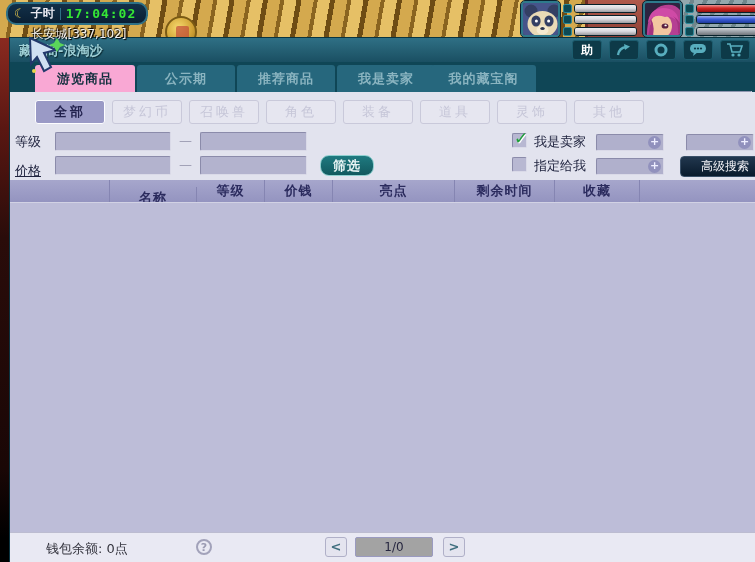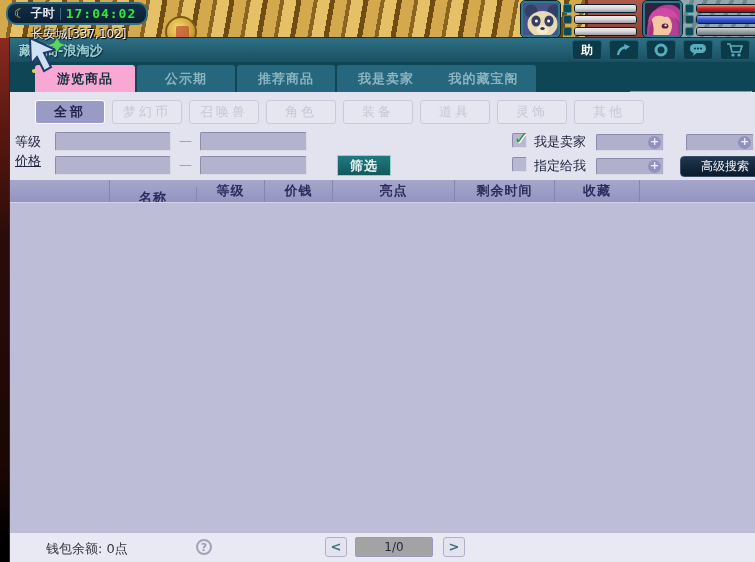--- a/index.html
+++ b/index.html
@@ -66,21 +66,21 @@
   .cats { position:absolute; left:25px; top:8px; display:flex; gap:7px; }
   .cat { width:70px; height:24px; line-height:22px; text-align:center; font-size:13px; letter-spacing:3px;
     border:1px solid #c9c9da; border-radius:3px; background:#e6e6f0; color:#c6c6d8; cursor:pointer; }
   .cat.sel { background:#9a9ac6; border:1px solid #fdfdff; color:#22224e; font-weight:bold; }
 
   .flabel { position:absolute; font-size:13px; color:#20243f; }
   .finput { position:absolute; height:19px; background:#b3b3ce; border:1px solid #8b8baa;
     border-bottom-color:#dadae8; border-right-color:#dadae8; border-radius:2px; font-size:12px; padding:0 3px; }
   .fdash { position:absolute; color:#9a9ab0; font-size:13px; text-align:center; }
   .btn-filter { position:absolute; left:310px; top:63px; width:54px; height:21px; background:linear-gradient(#1f7a80,#12595f);
-    border:1px solid #8fd0d0; border-radius:0; color:#eaf6f6; font-size:13px; font-weight:bold; letter-spacing:1px; cursor:pointer;margin-left:17px; }
+    border:1px solid #8fd0d0; border-radius:9px; color:#eaf6f6; font-size:13px; font-weight:bold; letter-spacing:1px; cursor:pointer; }
   .btn-adv { position:absolute; left:670px; top:64px; width:90px; height:21px; background:linear-gradient(#21374e,#091a2c);
     border:1px solid #3a5068; border-radius:4px; color:#f2f2f6; font-size:12px; cursor:pointer; }
   .cb { position:absolute; width:15px; height:15px; background:#b8b8d2; border:1px solid #8b8baa;
     border-bottom-color:#dadae8; border-right-color:#dadae8; border-radius:2px; cursor:pointer; }
   .cb .mark { position:absolute; left:1px; top:-6px; color:#1fa03a; font-size:17px; font-weight:bold; text-shadow:1px 1px 0 #fff; }
   .plus-field { position:absolute; height:17px; background:#b0b0cc; border:1px solid #8b8baa;
     border-bottom-color:#dadae8; border-right-color:#dadae8; border-radius:2px; cursor:pointer; }
   .plus { position:absolute; right:2px; top:1px; width:13px; height:13px; border-radius:50%; background:#9191bd;
     color:#eef; font-size:11px; line-height:12px; text-align:center; font-weight:bold; }
 
@@ -262,21 +262,21 @@
           <span class="mark">✓</span>
         </span>
       <span class="flabel" style="left:524px;top:41px;">我是卖家</span>
       <span class="plus-field" style="left:586px;top:42px;width:68px;">
           <span class="plus">+</span>
         </span>
       <span class="plus-field" style="left:676px;top:42px;width:68px;">
           <span class="plus">+</span>
         </span>
 
-      <span class="flabel" style="left:5px;top:60px;text-decoration:underline;">价格</span>
+      <span class="flabel" style="left:5px;top:70px;text-decoration:underline;">价格</span>
       <input class="finput" style="left: 45px; top: 64px; width: 116px;">
       <span class="fdash" style="left:163px;top:65px;width:25px;">—</span>
       <input class="finput" style="left: 190px; top: 64px; width: 107px;">
       <button class="btn-filter">筛选</button>
 
       <span class="cb" style="left:502px;top:65px;"></span>
       <span class="flabel" style="left:524px;top:65px;">指定给我</span>
       <span class="plus-field" style="left:586px;top:66px;width:68px;">
           <span class="plus">+</span>
         </span>

